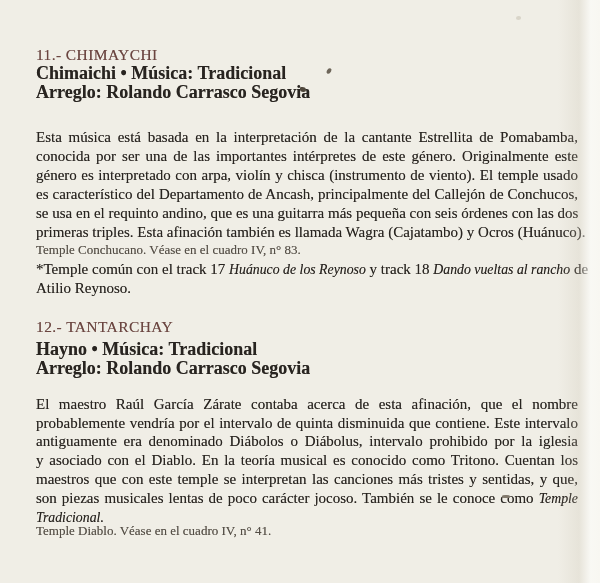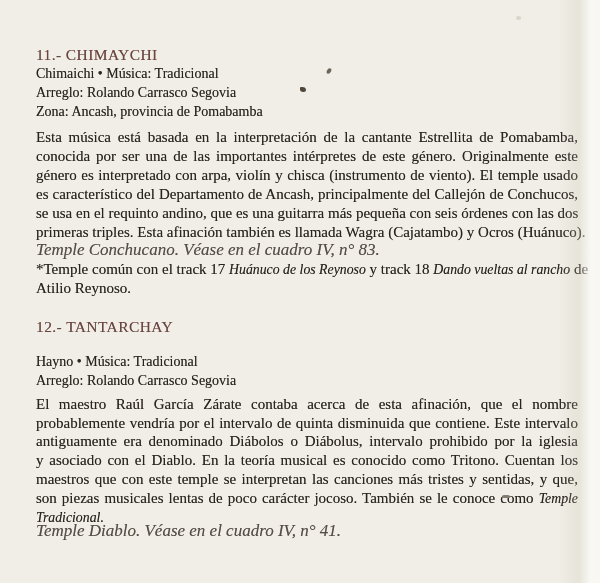--- a/index.html
+++ b/index.html
@@ -18,39 +18,39 @@
   .heading {
     margin: 0;
     font-size: 15.5px;
     font-weight: normal;
     letter-spacing: 0.4px;
     line-height: 19px;
     color: var(--heading-color, #6b4540);
     text-shadow: 0 0 0.4px rgba(90,55,50,0.5);
   }
   .meta-line {
-    font-size: 14px;
+    font-size: 18px;
     line-height: 19px;
     white-space: nowrap;
     text-shadow: 0 0 0.4px rgba(40,35,30,0.5);
+    font-weight: bold;
   }
   .para { font-size: 15px; line-height: 19px; }
   .para.tight { line-height: 18.7px; }
   .para .jline {
     text-align: justify;
     text-align-last: justify;
     white-space: nowrap;
     text-shadow: 0 0 0.4px rgba(40,35,30,0.5);
   }
   .para .jline:last-child { text-align-last: left; }
   .it { font-style: italic; font-size: 0.92em; }
   .note {
-    font-size: 17px;
+    font-size: 13px;
     line-height: 19px;
-    font-style: italic;
     color: var(--note-color, #544e46);
     white-space: nowrap;
     text-shadow: 0 0 0.4px rgba(70,64,56,0.45);
   }
   
   .page-edge {
     position: absolute; top: 0; right: 0; bottom: 0; width: 42px;
     background: linear-gradient(to right,
       rgba(214,209,194,0) 0%,
       rgba(206,200,184,0.28) 50%,
@@ -68,42 +68,41 @@
 </head>
 <body>
 
 <div class="page" style="--bg-color: #f0eee6; --heading-color: #6b4540; --body-color: #282420; --note-color: #544e46;">
 
   <h2 class="heading block" style="top:45px">11.- CHIMAYCHI</h2>
 
   <div class="block" style="top:64px">
     <div class="meta-line">Chimaichi • Música: Tradicional</div>
     <div class="meta-line">Arreglo: Rolando Carrasco Segovia</div>
-    <div class="meta-line">Zona: Ancash, provincia de Pomabamba</div>
   </div>
 
   <div class="para block" style="top:128px">
       <div class="jline"><span>Esta música está basada en la interpretación de la cantante Estrellita de Pomabamba,</span></div>
       <div class="jline"><span>conocida por ser una de las importantes intérpretes de este género. Originalmente este</span></div>
       <div class="jline"><span>género es interpretado con arpa, violín y chisca (instrumento de viento). El temple usado</span></div>
       <div class="jline"><span>es característico del Departamento de Ancash, principalmente del Callejón de Conchucos,</span></div>
       <div class="jline"><span>se usa en el requinto andino, que es una guitarra más pequeña con seis órdenes con las dos</span></div>
       <div class="jline"><span>primeras triples. Esta afinación también es llamada Wagra (Cajatambo) y Ocros (Huánuco).</span></div>
     </div>
 
   <div class="note block" style="top:240px">Temple Conchucano. Véase en el cuadro IV, n° 83.</div>
 
   <div class="para block" style="top:260px">
       <div class="jline"><span>*Temple común con el track 17 </span><span class="it">Huánuco de los Reynoso</span><span> y track 18 </span><span class="it">Dando vueltas al rancho</span><span> de</span></div>
       <div class="jline"><span>Atilio Reynoso.</span></div>
     </div>
 
   <h2 class="heading block" style="top:317px">12.- TANTARCHAY</h2>
 
-  <div class="block" style="top:352px">
+  <div class="block" style="top:340px">
     <div class="meta-line">Hayno • Música: Tradicional</div>
     <div class="meta-line">Arreglo: Rolando Carrasco Segovia</div>
   </div>
 
   <div class="para tight block" style="top:395px">
       <div class="jline"><span>El maestro Raúl García Zárate contaba acerca de esta afinación, que el nombre</span></div>
       <div class="jline"><span>probablemente vendría por el intervalo de quinta disminuida que contiene. Este intervalo</span></div>
       <div class="jline"><span>antiguamente era denominado Diábolos o Diábolus, intervalo prohibido por la iglesia</span></div>
       <div class="jline"><span>y asociado con el Diablo. En la teoría musical es conocido como Tritono. Cuentan los</span></div>
       <div class="jline"><span>maestros que con este temple se interpretan las canciones más tristes y sentidas, y que,</span></div>

